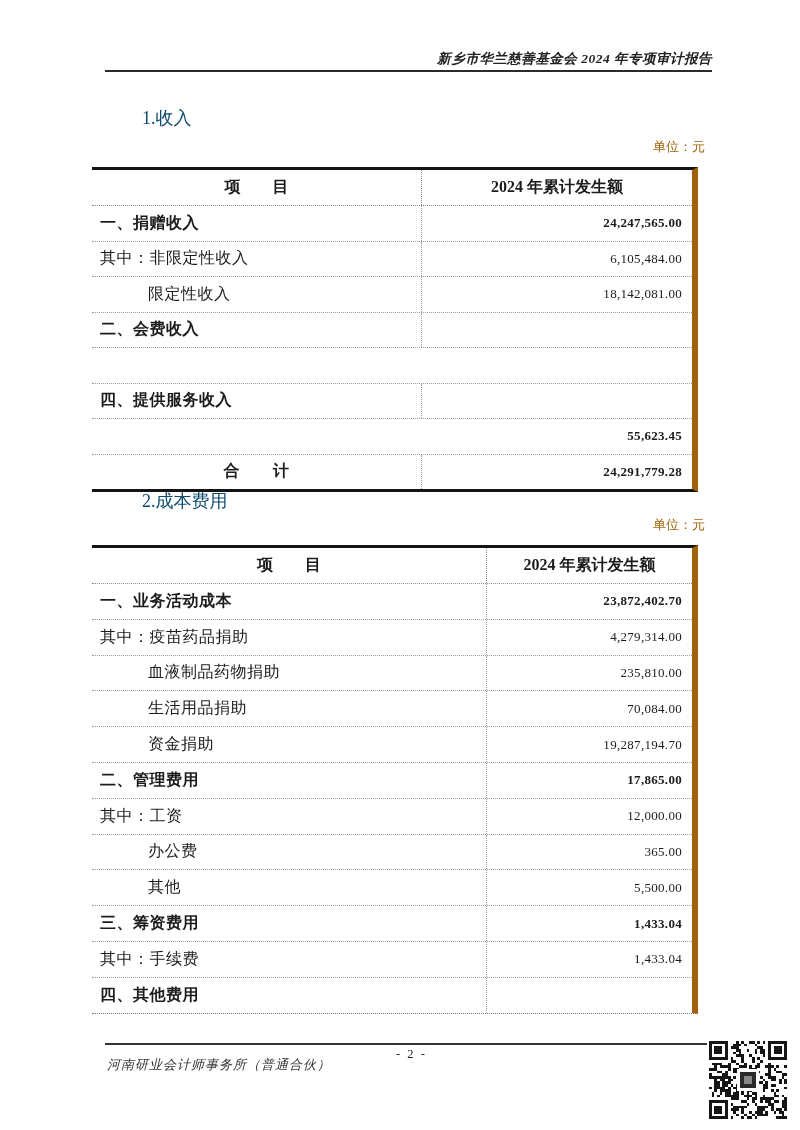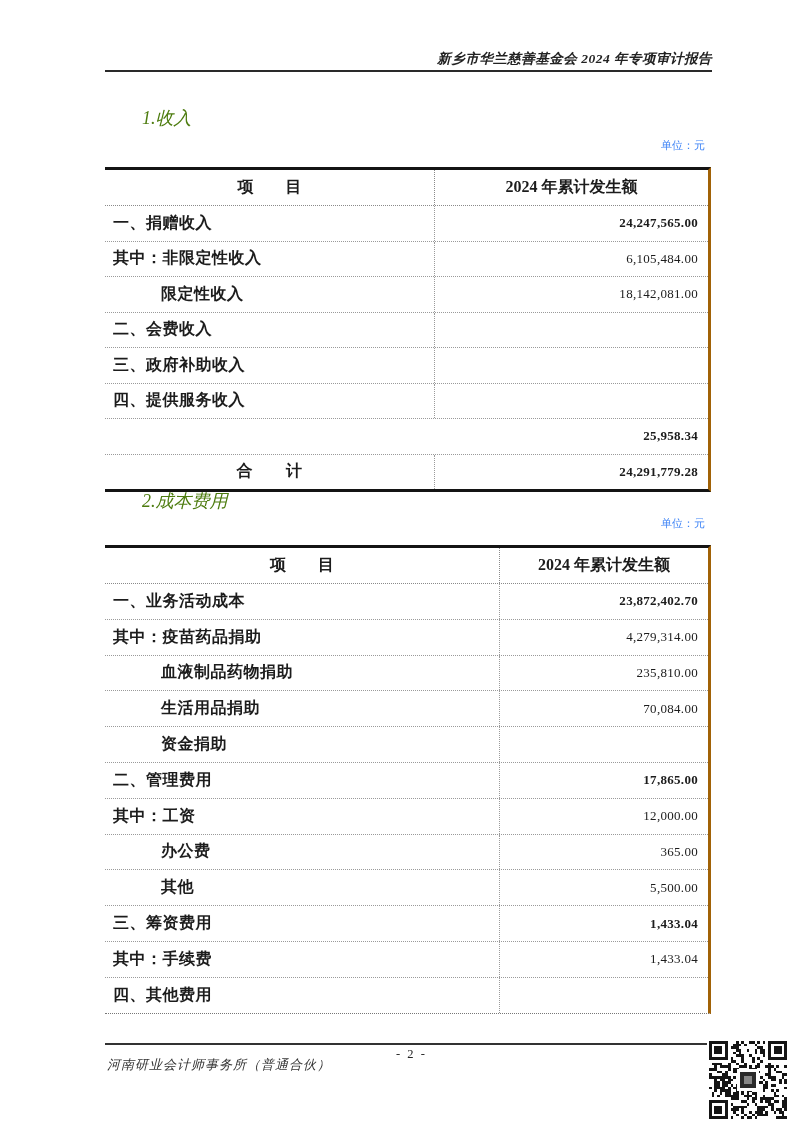--- a/index.html
+++ b/index.html
@@ -17,44 +17,44 @@
   .doc-header-rule{position:absolute; top:70px; left:105px; width:607px; height:0;
     border-top:2px solid #2a2a2a;}
   .footer-rule{position:absolute; top:1043px; left:105px; width:602px; height:0;
     border-top:2px solid #333;}
   .footer-firm{position:absolute; top:1056px; left:107px; font-size:13px;
     font-style:italic; color:#333; letter-spacing:1px;}
   .footer-page{position:absolute; top:1047px; left:396px; font-size:12.5px; color:#222;
     letter-spacing:2px;}
   .qr{position:absolute; top:1041px; left:708px; width:80px; height:78px;}
   
-  .section-title{position:absolute; left:142px; font-size:18px; color:#4d7c0f;font-style:italic;}
+  .section-title{position:absolute; left:142px; font-size:18px; color:#0c4a6e;}
   .st-1{top:106px;} .st-2{top:489px;}
   .unit-label{position:absolute; left:105px; width:600px; text-align:right;
-    font-size:11px; color:#3b82f6;}
+    font-size:13px; color:#a16207;}
   .ul-1{top:138px;} .ul-2{top:516px;}
   
   .data-table{
-    position:absolute; left:105px; width:606px; box-sizing:border-box;
-    border-top:3px solid #141414; border-right:3px solid #a16207;text-align:right;
+    position:absolute; left:92px; width:606px; box-sizing:border-box;
+    border-top:3px solid #141414; border-right:6px solid #a16207;text-align:right;
     --c1w:330px;
   }
   .t-1{top:167px; border-bottom:3px solid #141414;}
   .t-2{top:545px; border-bottom:1px dotted #777; --c1w:395px; --rh:34.8px;}
   .t-1{--rh:34.5px;}
   .thead{display:flex; height:35px; border-bottom:1px dotted #8a8a8a;}
   .th1,.th2{display:flex; align-items:center; justify-content:center;
     font-size:16px; font-weight:bold; box-sizing:border-box;}
   .th1{width:var(--c1w); border-right:1px dotted #8a8a8a;}
   .th2{flex:1;}
   .trow{display:flex; height:var(--rh); border-bottom:1px dotted #9a9a9a;}
   .trow.last{border-bottom:none;}
   .c1{width:var(--c1w); box-sizing:border-box; border-right:1px dotted #9a9a9a;
     display:flex; align-items:center; padding-left:8px; font-size:16px;
-    letter-spacing:.5px; white-space:nowrap; overflow:hidden;font-weight:bold;}
+    letter-spacing:.5px; white-space:nowrap; overflow:hidden;}
   .c1.ind{padding-left:56px;}
   .c1.ctr{justify-content:center; padding-left:0;}
   .c2{flex:1; display:flex; align-items:center; justify-content:flex-end;
     padding-right:10px; font-size:13px; letter-spacing:.3px;}
   .b{font-weight:bold;}
 </style>
 </head>
 <body>
 
 <div class="page">
@@ -80,29 +80,28 @@
       </div>
       <div class="trow">
         <div class="c1 ind">限定性收入</div>
         <div class="c2">18,142,081.00</div>
       </div>
       <div class="trow">
         <div class="c1 b">二、会费收入</div>
         <div class="c2 b"></div>
       </div>
       <div class="trow">
-        <div class="c1 b">三、政府补助收入</div>
         <div class="c2 b"></div>
       </div>
       <div class="trow">
         <div class="c1 b">四、提供服务收入</div>
         <div class="c2 b"></div>
       </div>
       <div class="trow">
-        <div class="c2 b">25,958.34</div>
+        <div class="c2 b">55,623.45</div>
       </div>
       <div class="trow last">
         <div class="c1 ctr b">合　　计</div>
         <div class="c2 b">24,291,779.28</div>
       </div>
     </div>
 
   <div class="section-title st-2">2.成本费用</div>
   <div class="unit-label ul-2">单位：元</div>
 
@@ -122,20 +121,21 @@
       <div class="trow">
         <div class="c1 ind">血液制品药物捐助</div>
         <div class="c2">235,810.00</div>
       </div>
       <div class="trow">
         <div class="c1 ind">生活用品捐助</div>
         <div class="c2">70,084.00</div>
       </div>
       <div class="trow">
         <div class="c1 ind">资金捐助</div>
+        <div class="c2">19,287,194.70</div>
       </div>
       <div class="trow">
         <div class="c1 b">二、管理费用</div>
         <div class="c2 b">17,865.00</div>
       </div>
       <div class="trow">
         <div class="c1">其中：工资</div>
         <div class="c2">12,000.00</div>
       </div>
       <div class="trow">

